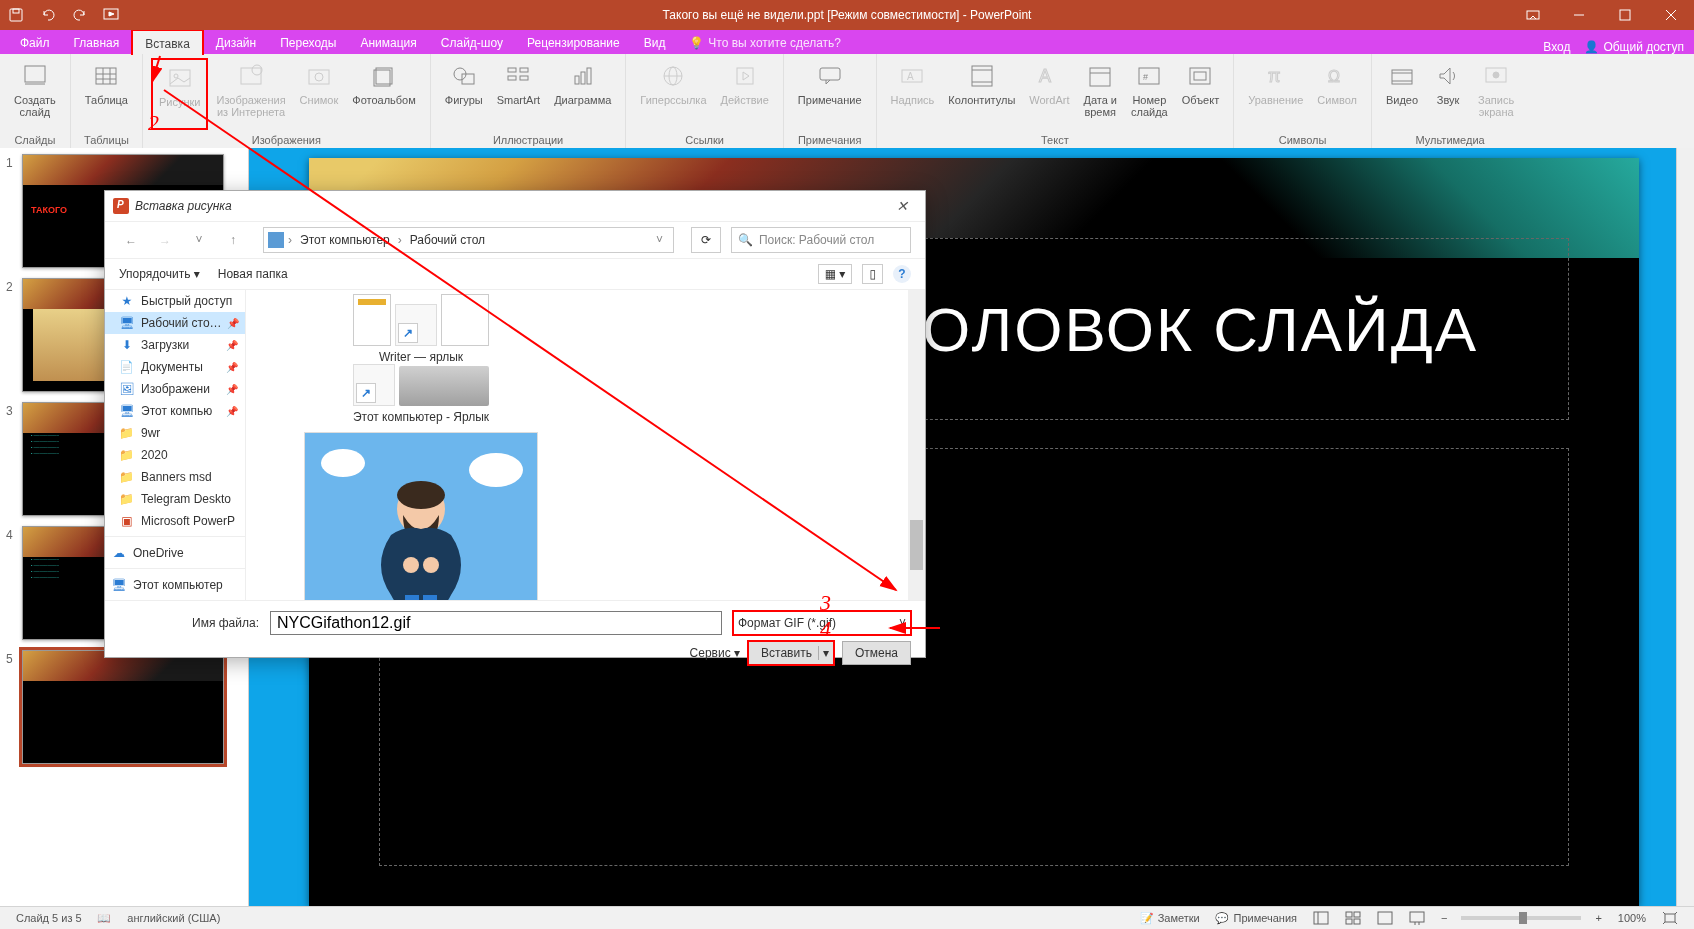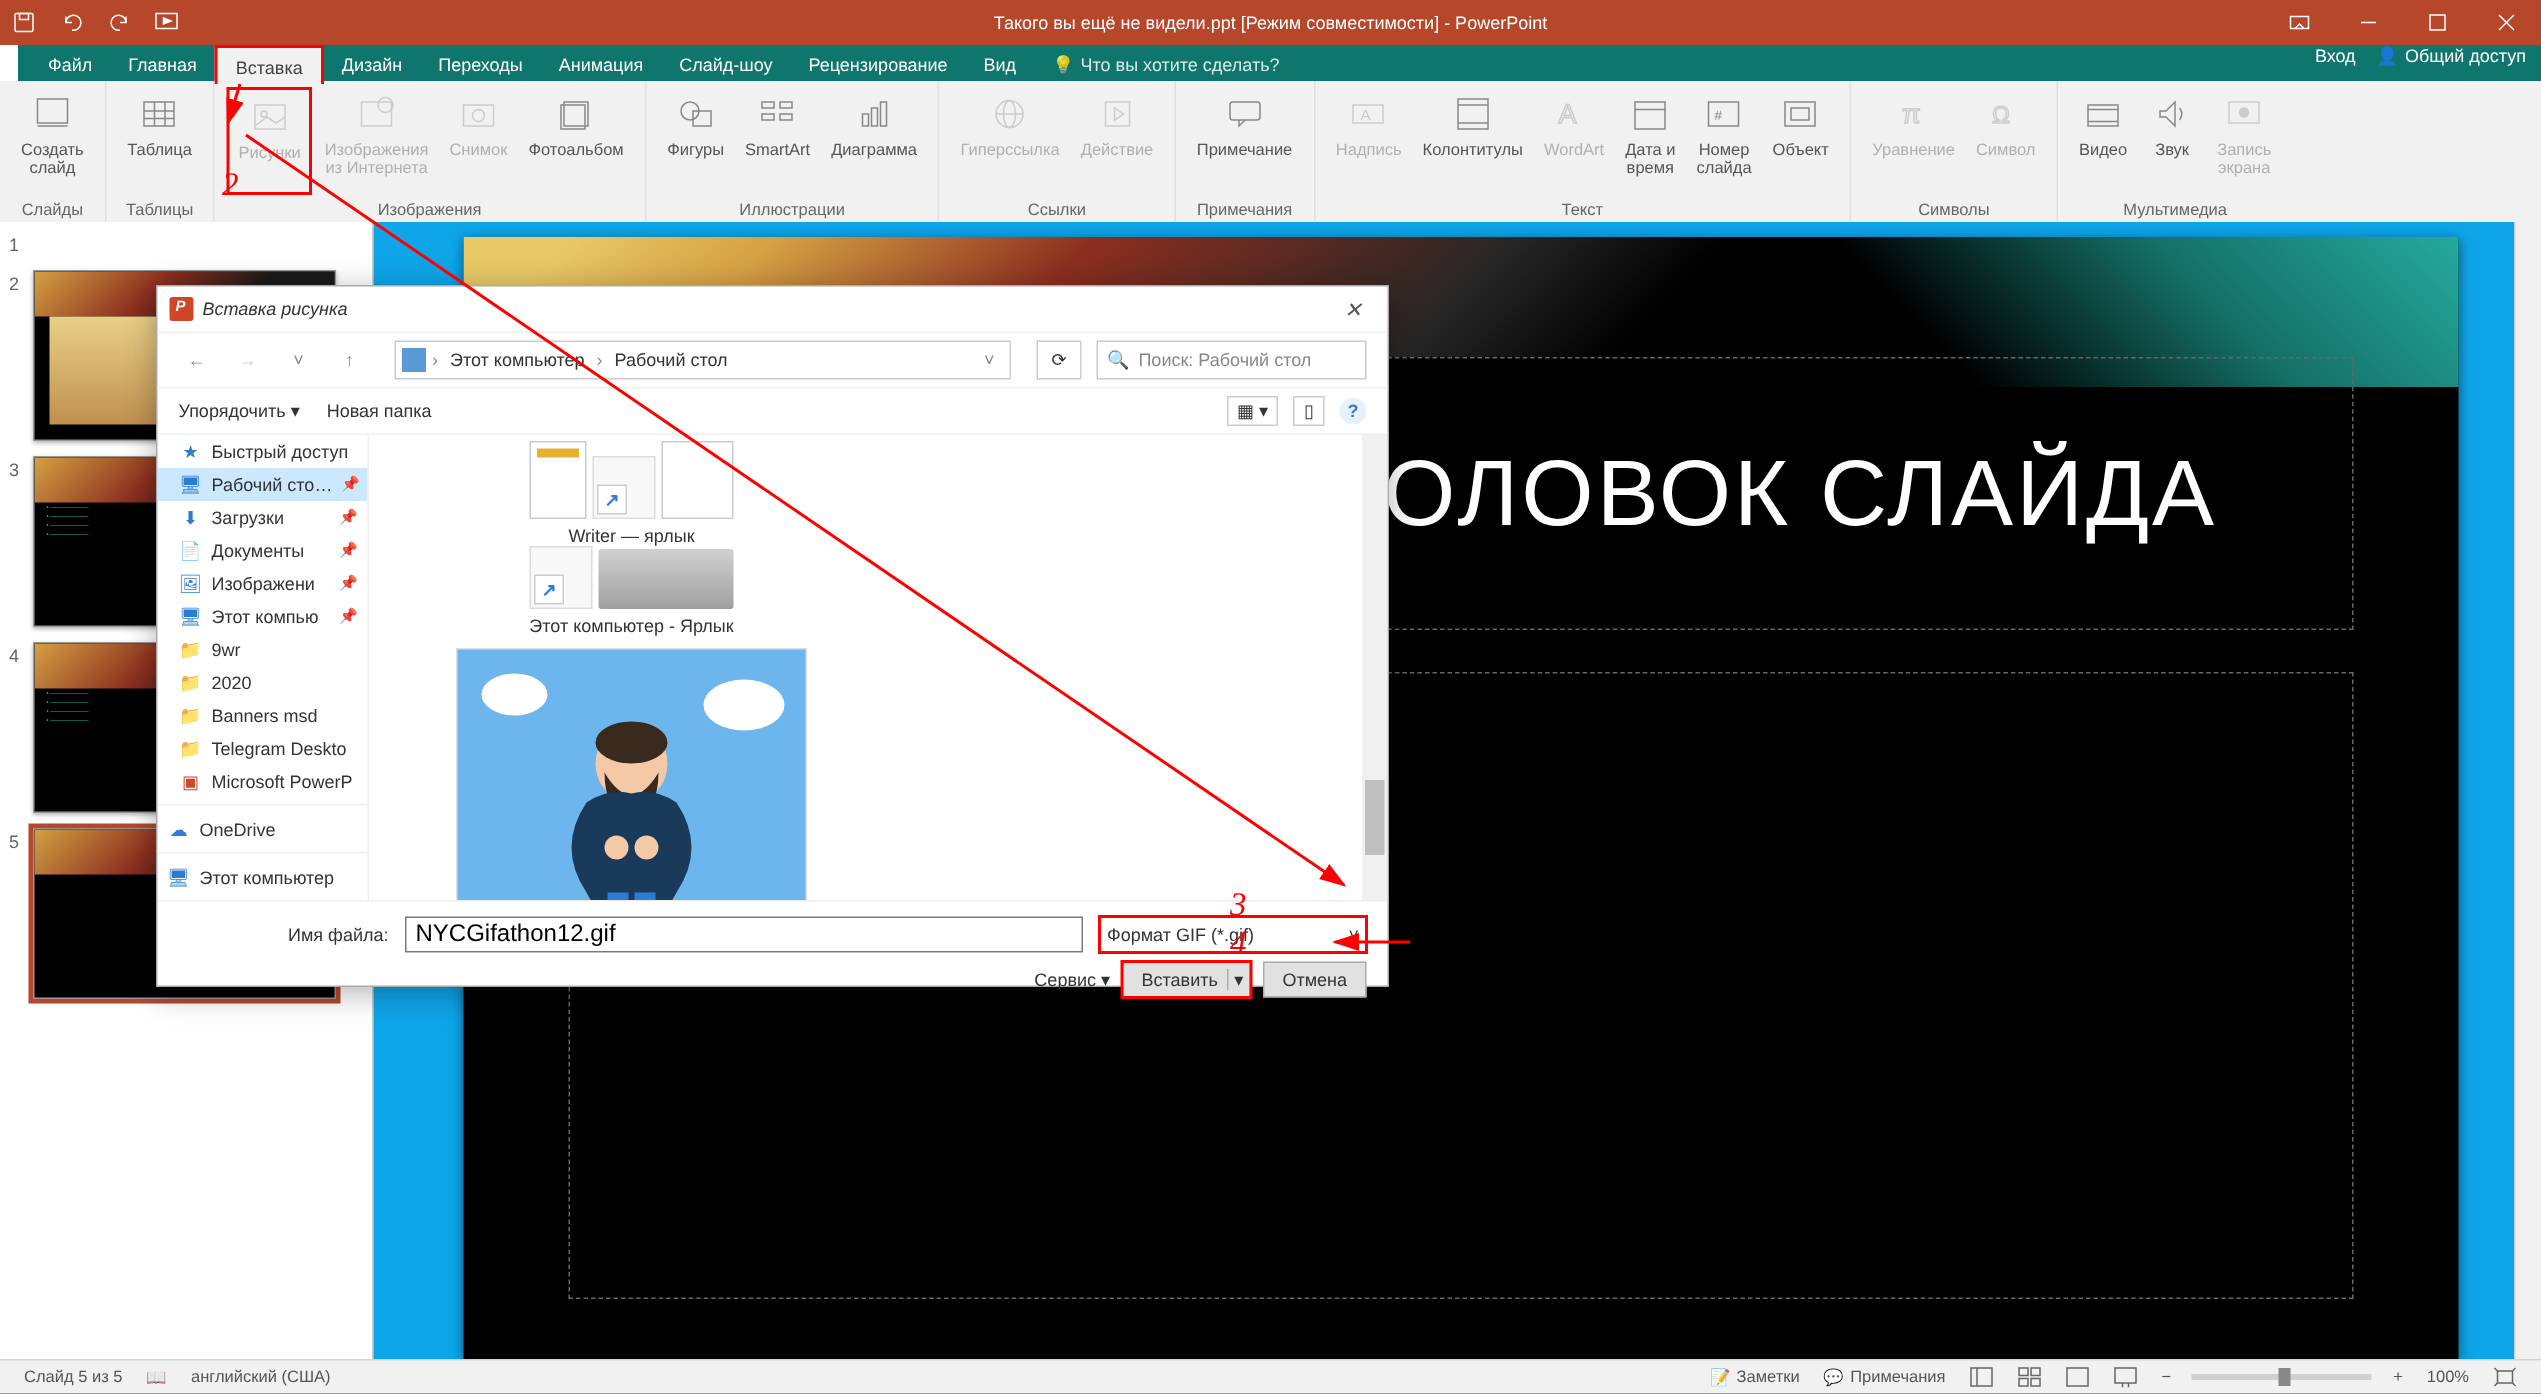--- a/index.html
+++ b/index.html
@@ -3,21 +3,21 @@
 <meta charset="utf-8">
 <style>
   body { margin:0; font-family:"Segoe UI",Arial,sans-serif; font-size:12px; color:#333; background:#fff; overflow:hidden; width:1694px; height:929px; position:relative; }
   .titlebar { background:#b7472a; height:30px; display:flex; align-items:center; color:#fff; position:relative; }
   .qat { display:flex; align-items:center; height:100%; }
   .qat-btn { width:32px; height:30px; display:flex; align-items:center; justify-content:center; color:#fff; }
   .qat-btn svg { stroke:#fff; fill:none; }
   .title-text { position:absolute; left:50%; transform:translateX(-50%); color:#fff; font-size:12px; white-space:nowrap; }
   .win-controls { margin-left:auto; display:flex; }
   .win-btn { width:46px; height:30px; display:flex; align-items:center; justify-content:center; color:#fff; }
-  .tabs-row { background:#0f766e; height:24px; display:flex; align-items:flex-start; color:#fff; padding-left:8px;margin-left:12px; }
+  .tabs-row { background:#d946ef; height:24px; display:flex; align-items:flex-end; color:#fff; padding-left:8px; }
   .tab { padding:6px 12px 4px; font-size:12px; color:#fff; cursor:pointer; }
   .tab.active { background:#f1f1f1; color:#444; border:2px solid #ff0000; border-bottom:none; margin-bottom:-1px;}
   .tab.file { font-weight:normal; }
   .tabs-right { margin-left:auto; display:flex; align-items:center; padding-right:10px; gap:14px;}
   .ribbon { background:#f1f1f1; height:94px; border-bottom:1px solid #d4d4d4; display:flex; }
   .group { border-right:1px solid #e0e0e0; padding:4px 8px 2px; display:flex; flex-direction:column; align-items:center; justify-content:flex-start; position:relative;}
   .group-label { font-size:11px; color:#666; position:absolute; bottom:2px; left:0; right:0; text-align:center;}
   .group-items { display:flex; gap:2px; height:74px; align-items:flex-start;}
   .ritem { display:flex; flex-direction:column; align-items:center; justify-content:flex-start; padding:2px 6px; min-width:40px; text-align:center; font-size:11px; color:#555; line-height:1.1; height:72px; box-sizing:border-box;}
   .ritem.disabled { color:#b0b0b0; }
@@ -446,20 +446,24 @@
         </div>
     </div>
     <div class="group-label">Мультимедиа</div>
   </div>
 </div>
 
 <div class="workspace">
   <div class="thumb-panel">
     <div class="thumb-row">
         <div class="thumb-num">1</div>
+        <div class="thumb">
+          <div class="thumb-wave"></div>
+          <div class="thumb-red">ТАКОГО</div>
+        </div>
       </div>
     <div class="thumb-row">
         <div class="thumb-num">2</div>
         <div class="thumb">
           <div class="thumb-wave"></div>
           <div style="position:absolute;top:30px;left:10px;right:30px;bottom:10px;background:linear-gradient(#e8d088,#c09050);"></div>
         </div>
       </div>
     <div class="thumb-row">
         <div class="thumb-num">3</div>

